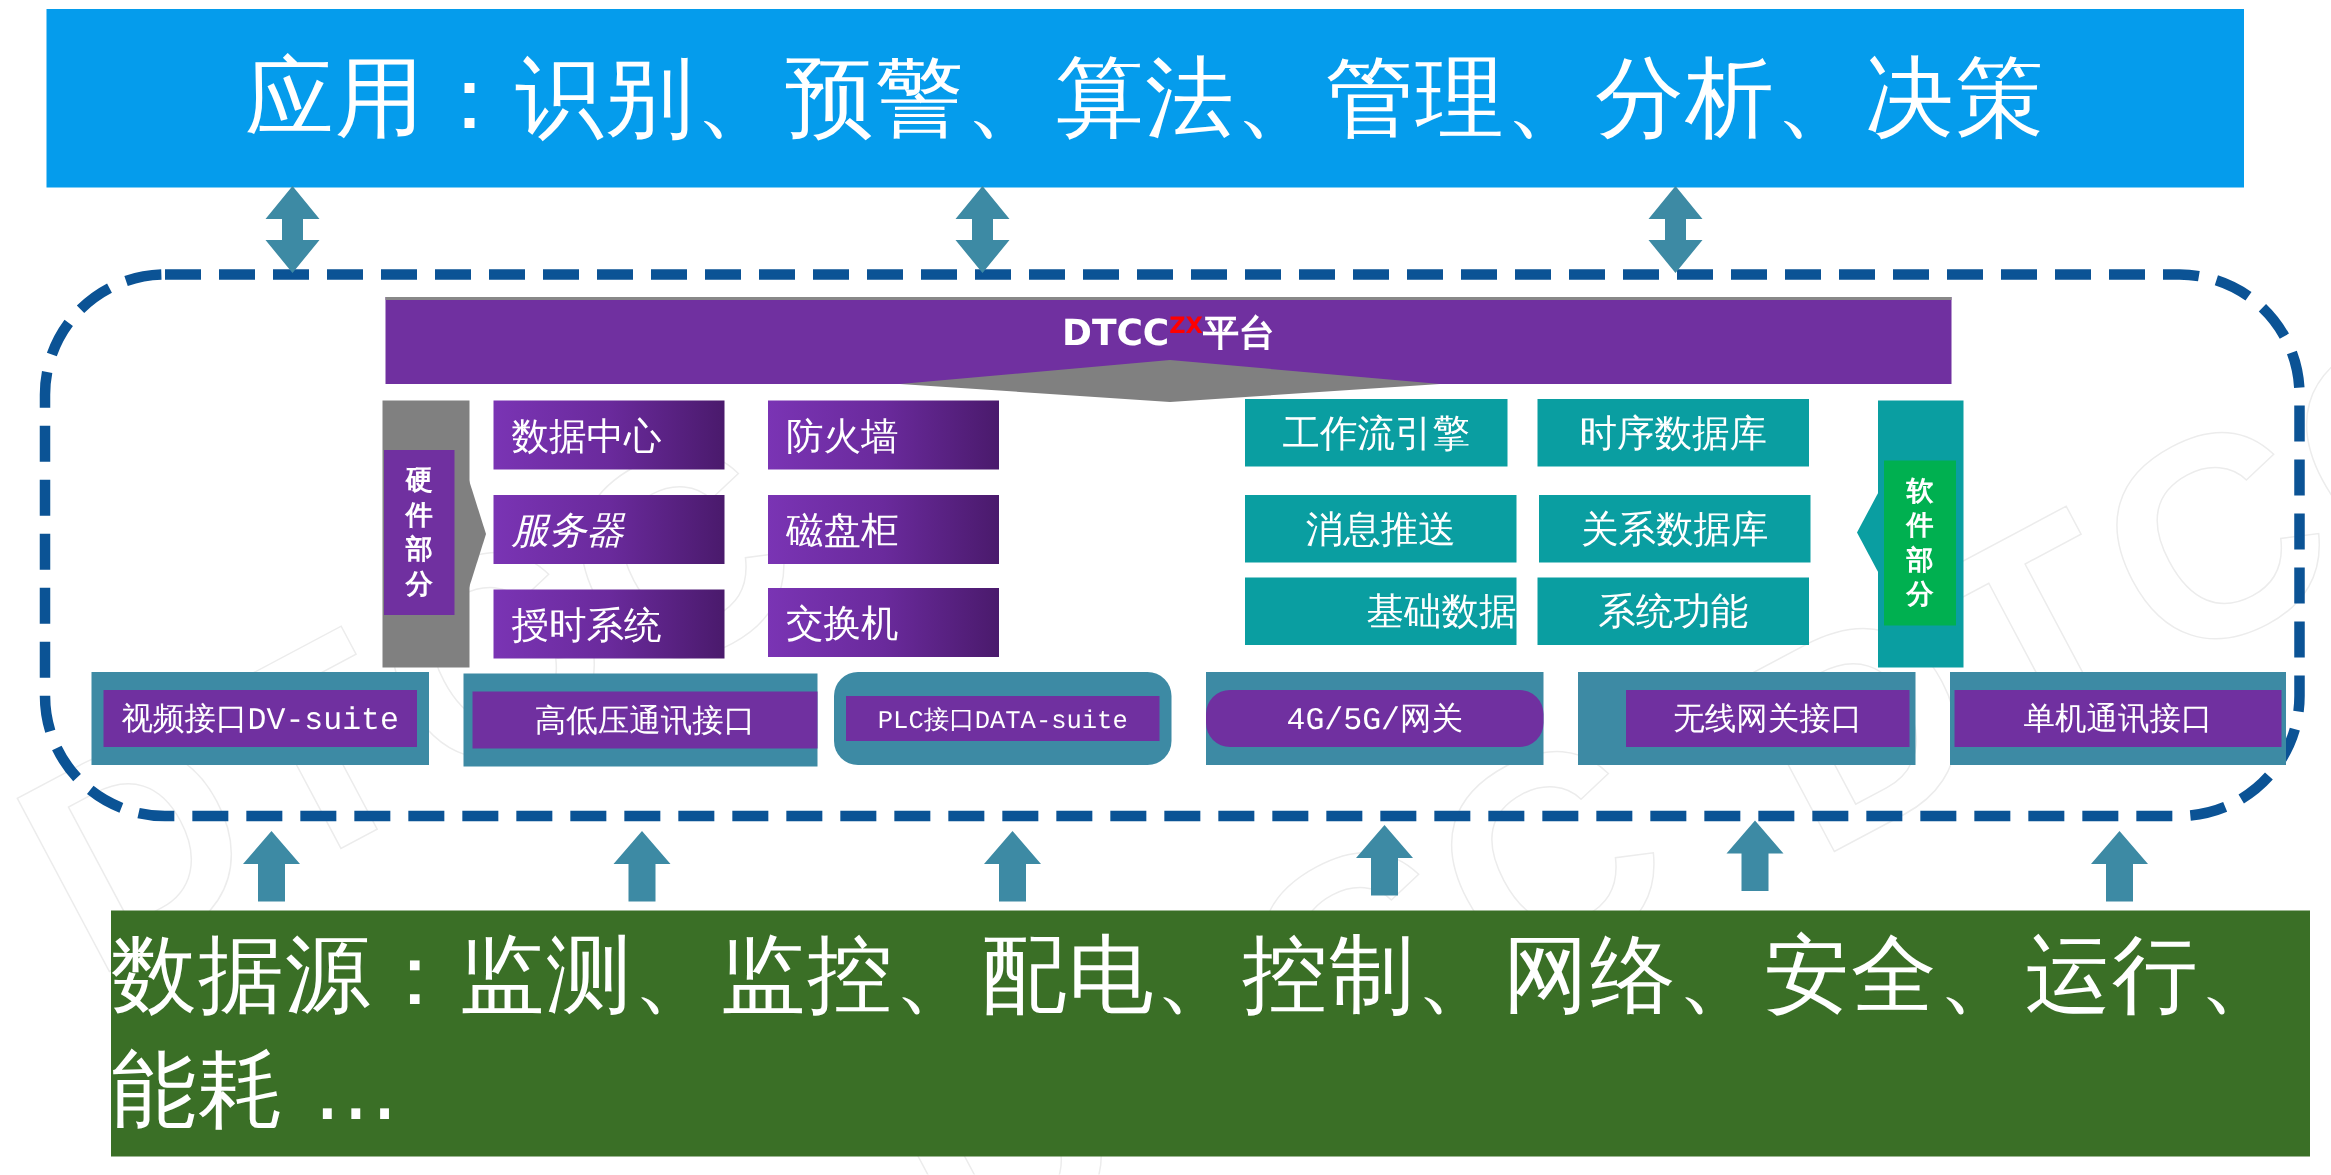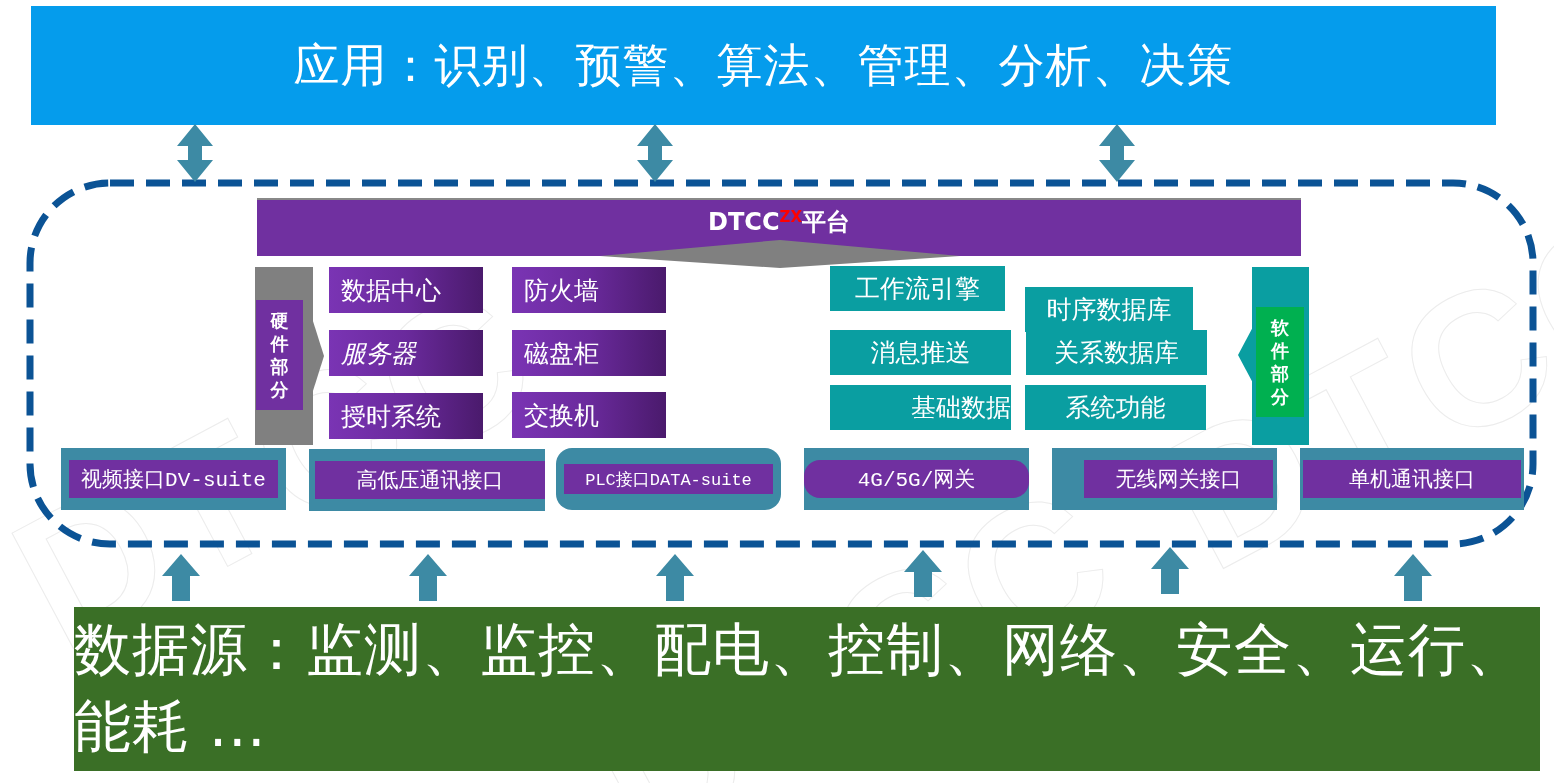--- a/index.html
+++ b/index.html
@@ -15,21 +15,21 @@
       font-family:"Liberation Sans", sans-serif; font-weight:bold;
       font-size:190px; letter-spacing:6px;
       transform:rotate(-28deg); transform-origin:left top;
       white-space:nowrap; pointer-events:none;
     }
     .app-bar {
       left:31px; top:6px; width:1465px; height:119px;
       background:#059cec; color:#fff;
       display:flex; align-items:center; justify-content:center;
       font-family:"DejaVu Serif", "Liberation Serif", serif;
-      font-size:46px; letter-spacing:1px;
+      font-size:59px; letter-spacing:1px;
     }
     .src-bar {
       left:74px; top:607px; width:1466px; height:164px;
       background:#3a6f26; color:#fff;
       display:flex; align-items:center; justify-content:center;
       font-size:57px; letter-spacing:1px;
     }
     .platform-frame { left:0; top:0; width:1554px; height:783px; pointer-events:none; }
     .platform-bar {
       left:257px; top:198px; width:1044px; height:58px;
@@ -133,21 +133,21 @@
 <div class="abs hw-box" style="left:329px; top:393px;">
     <span>授时系统</span>
   </div>
 <div class="abs hw-box" style="left:512px; top:392px;">
     <span>交换机</span>
   </div>
 
 <div class="abs sw-box" style="left:830px; top:266px; width:175px;">
     <span>工作流引擎</span>
   </div>
-<div class="abs sw-box" style="left:1025px; top:266px; width:168px;margin-top:21px;">
+<div class="abs sw-box" style="left:1025px; top:266px; width:181px;">
     <span>时序数据库</span>
   </div>
 <div class="abs sw-box" style="left:830px; top:330px; width:181px;">
     <span>消息推送</span>
   </div>
 <div class="abs sw-box" style="left:1026px; top:330px; width:181px;">
     <span>关系数据库</span>
   </div>
 <div class="abs sw-box" style="left:830px; top:385px; width:181px;justify-content:flex-end;">
     <span>基础数据</span>

